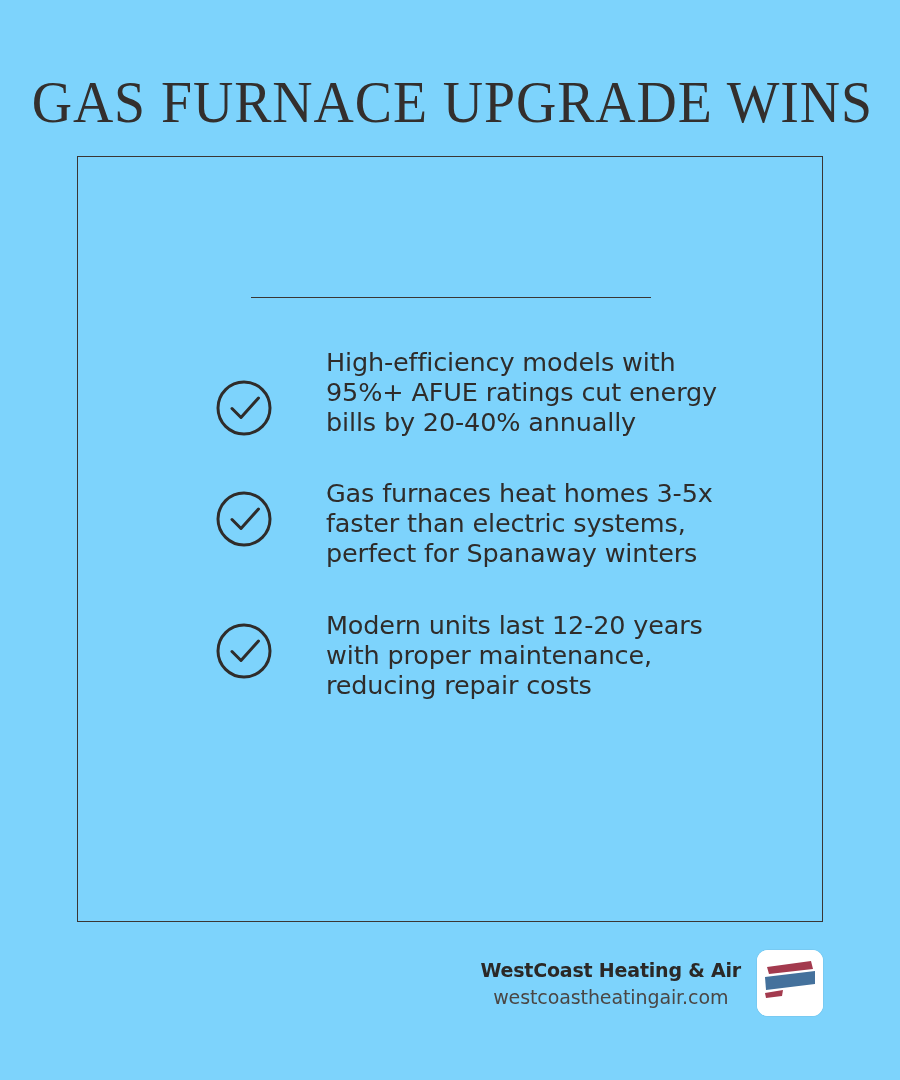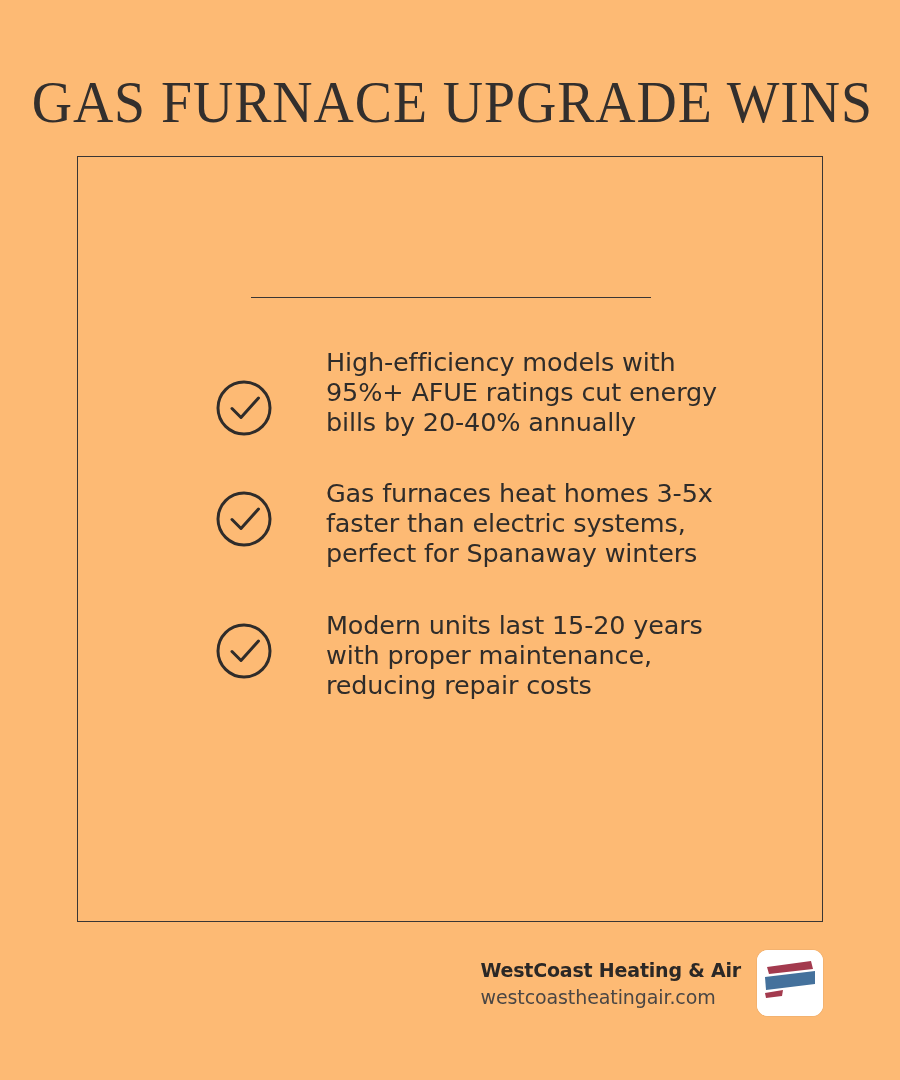--- a/index.html
+++ b/index.html
@@ -12,21 +12,21 @@
     height: 1080px;
     background: #e4e1df;
     font-family: "Liberation Sans", sans-serif;
     overflow: hidden;
   }
 
   .poster {
     position: relative;
     width: 900px;
     height: 1080px;
-    background: #fdba74;
+    background: #7dd3fc;
     box-sizing: border-box;
   }
 
   
   .title-wrap {
     position: absolute;
     left: 0;
     top: 32px;
     width: 900px;
     text-align: center;
@@ -112,21 +112,21 @@
   
   .brand {
     position: absolute;
     right: 77px;
     top: 950px;
     display: flex;
     align-items: center;
     gap: 16px;
   }
   .brand-text {
-    text-align: left;
+    text-align: center;
   }
   .brand-name {
     font-family: "DejaVu Sans", "Liberation Sans", sans-serif;
     font-size: 19px;
     font-weight: 700;
     color: #2b2826;
     letter-spacing: -0.2px;
     line-height: 24px;
     white-space: nowrap;
   }
@@ -190,21 +190,21 @@
 perfect for Spanaway winters</div>
       </div>
 
       <div class="bullet-row r2">
         <span class="check-icon">
           <svg viewBox="0 0 58 58" xmlns="http://www.w3.org/2000/svg">
             <circle cx="29" cy="29" r="26" fill="none" stroke="#2f2c2a" stroke-width="3"></circle>
             <path d="M17 29.5 L26 38.5 L43.5 19" fill="none" stroke="#2f2c2a" stroke-width="3" stroke-linecap="round" stroke-linejoin="round"></path>
           </svg>
         </span>
-        <div class="bullet-text">Modern units last 15-20 years
+        <div class="bullet-text">Modern units last 12-20 years
 with proper maintenance,
 reducing repair costs</div>
       </div>
 
 
     </div>
   </div>
 
   <div class="brand">
     <div class="brand-text">

